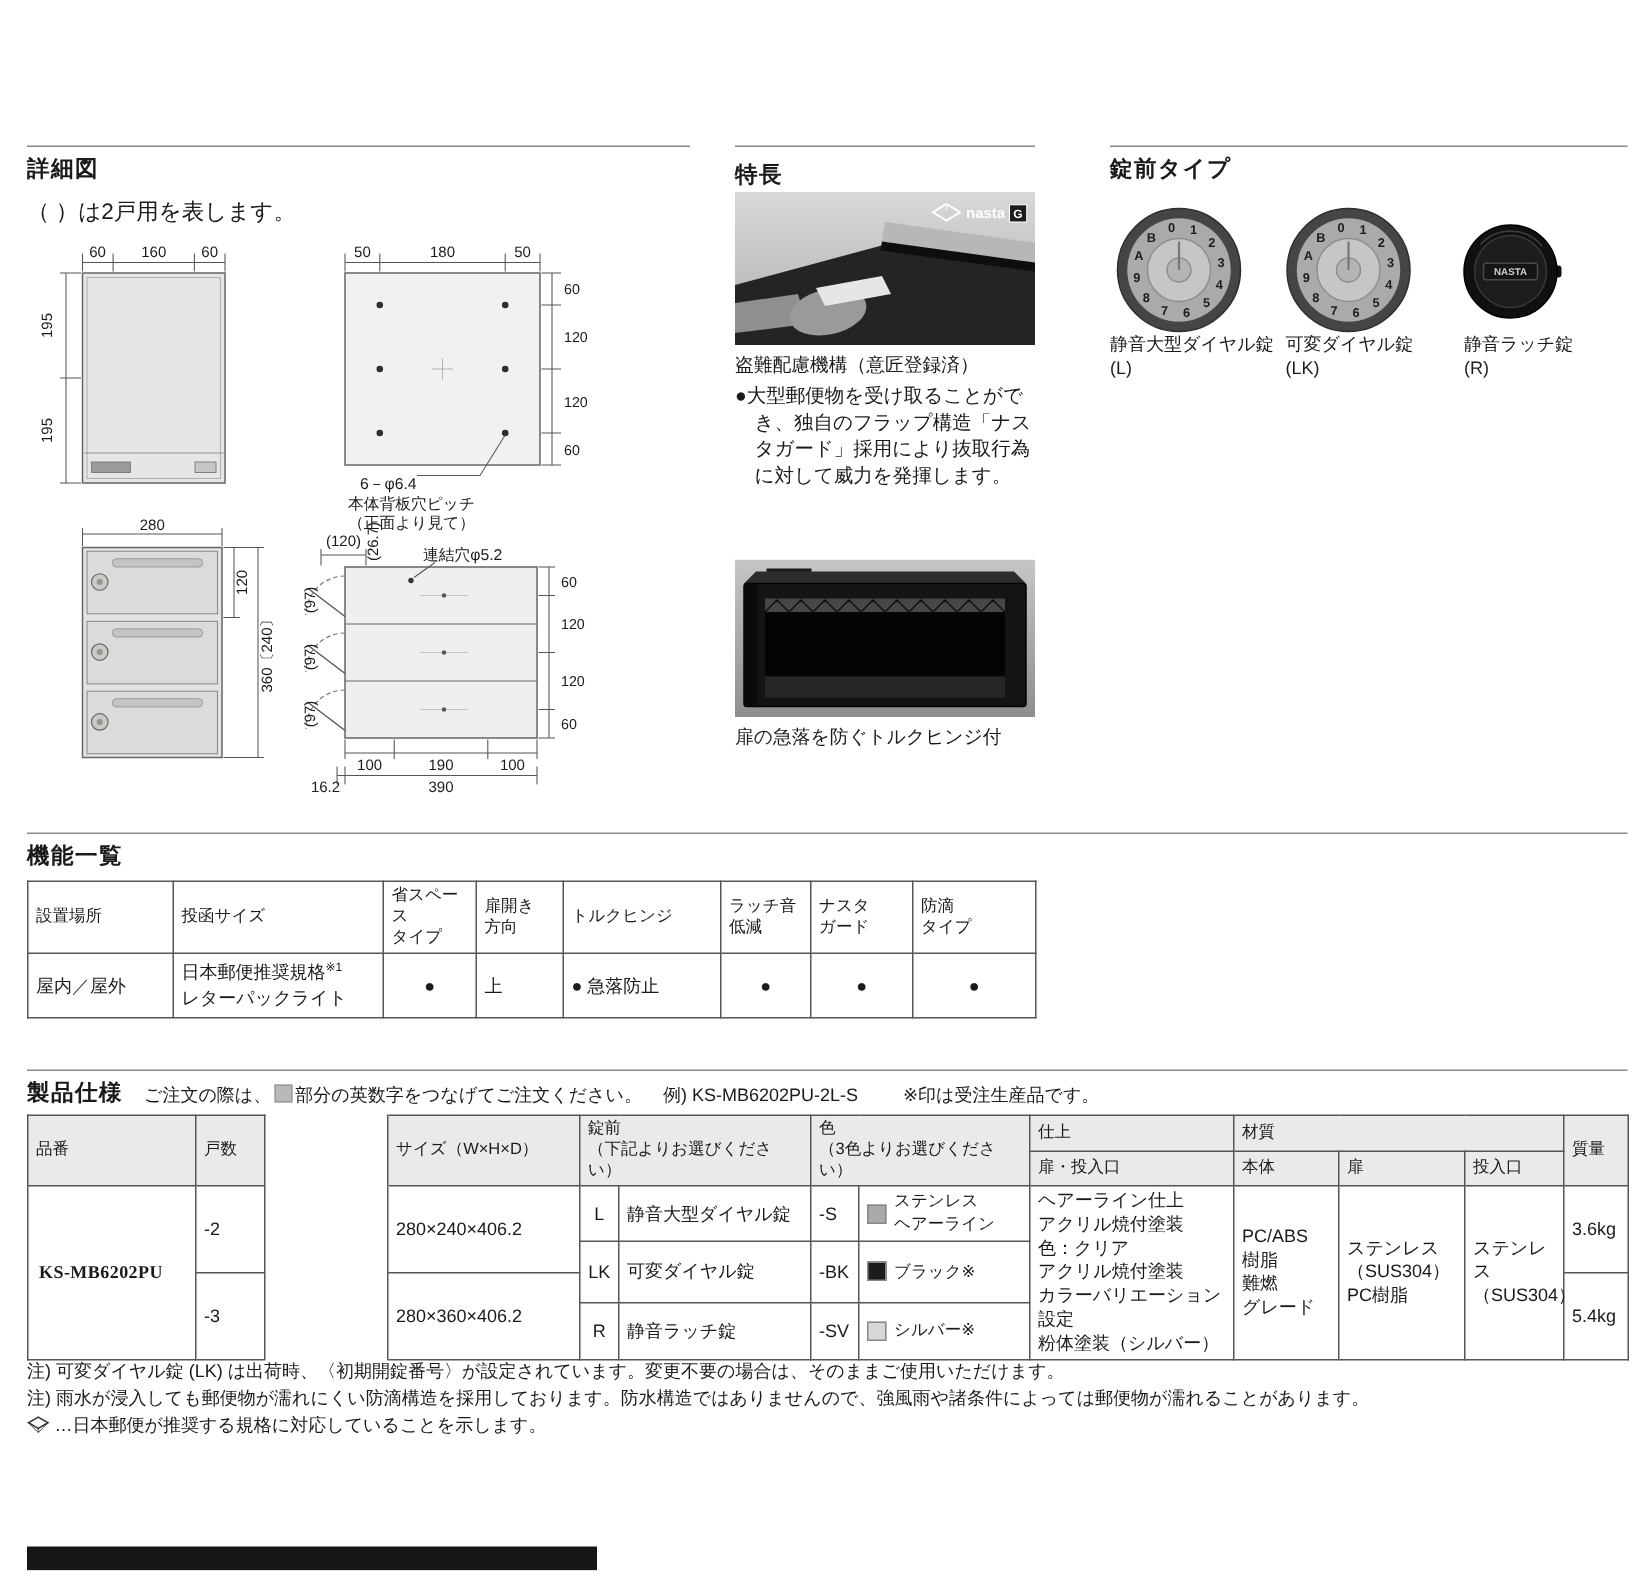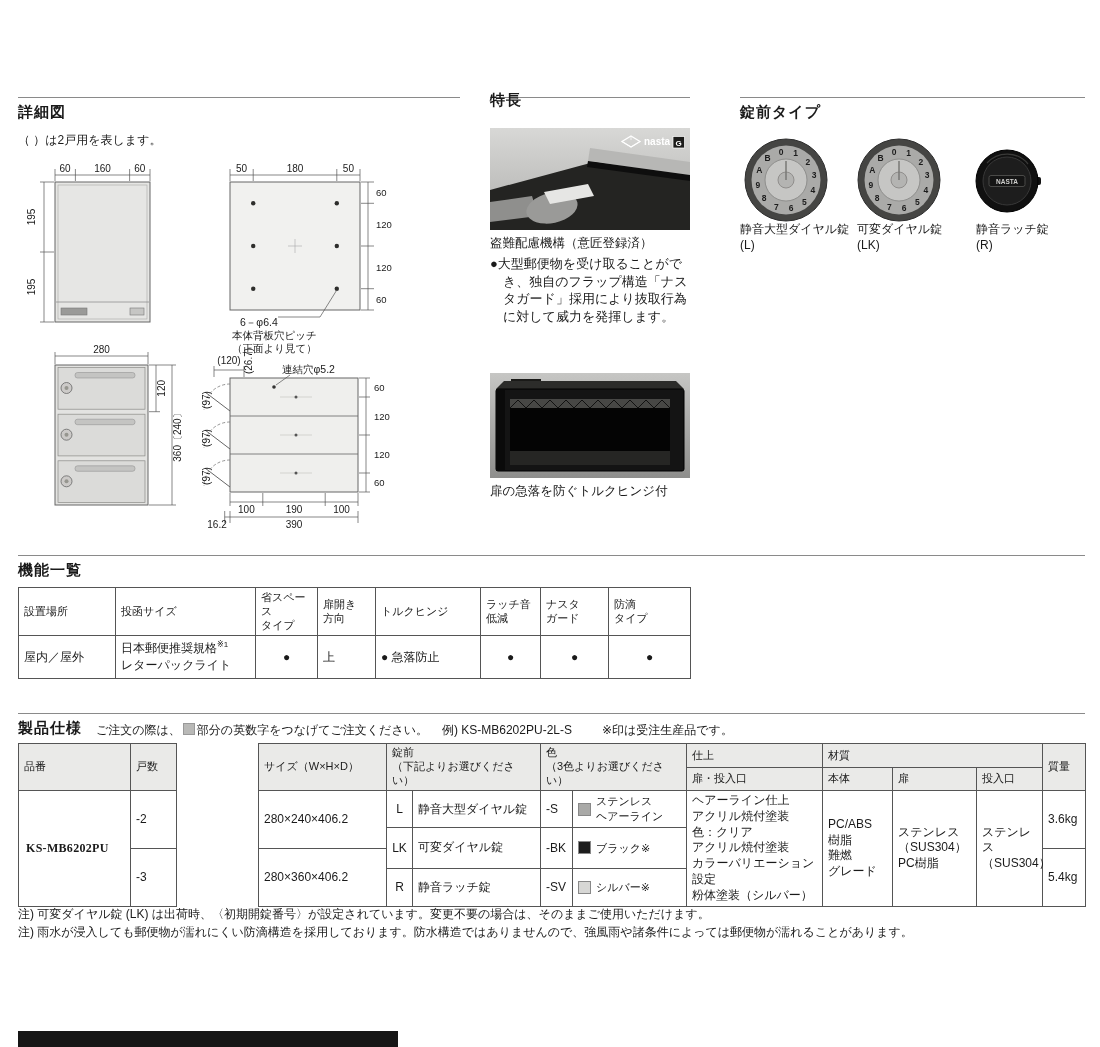--- a/index.html
+++ b/index.html
@@ -2,21 +2,21 @@
 <html><head>
 <meta charset="utf-8">
 <style>
   * { margin:0; padding:0; box-sizing:border-box; }
   html,body { background:#ffffff; }
   .page { position:relative; width:1100px; height:1047px; background:#fff;
           font-family:"Liberation Sans","DejaVu Sans",sans-serif; color:#1a1a1a; overflow:hidden; }
   .abs { position:absolute; }
   .rule { position:absolute; height:1px; background:#8a8a8a; }
   .sec-title { position:absolute; font-size:15px; font-weight:bold; letter-spacing:1px; }
-  .small-note { position:absolute; font-size:12px;text-align:center; }
+  .small-note { position:absolute; font-size:15px;text-align:center; }
   .caption { position:absolute; font-size:12.5px; }
   .bullet { position:absolute; font-size:13px; line-height:17.5px; width:208px;
             padding-left:13px; text-indent:-13px; }
   .lock-label { position:absolute; font-size:12px; line-height:16px; }
   .lock-label span { display:block; }
   .note { position:absolute; font-size:12px; }
   text { font-family:"Liberation Sans","DejaVu Sans",sans-serif; }
   .dt  { font-size:10px;  fill:#1a1a1a; text-anchor:middle; }
   .dts { font-size:9.5px; fill:#1a1a1a; }
   .dc  { font-size:10.5px; fill:#1a1a1a; }
@@ -153,21 +153,21 @@
       <path class="dl" d="M341 253 H352 M341 272 H352 M341 310 H352 M341 348 H352 M341 367 H352"></path>
       <line class="dl" x1="348" y1="253" x2="348" y2="367"></line>
       <text class="dts" x="356" y="266">60</text>
       <text class="dts" x="356" y="294.5">120</text>
       <text class="dts" x="356" y="332.5">120</text>
       <text class="dts" x="356" y="361">60</text>
     </g>
   </svg>
 
   <div class="rule" style="left:490px;top:97px;width:200px"></div>
-  <h2 class="sec-title" style="left:490px;top:91px">特長</h2>
+  <h2 class="sec-title" style="left:490px;top:107px">特長</h2>
 
   <svg class="abs" style="left:490px;top:128px" width="200" height="102" viewBox="0 0 200 102">
     <defs>
       <linearGradient id="pg1" x1="0" y1="0" x2="0" y2="1">
         <stop offset="0" stop-color="#d8d8d6"></stop>
           <stop offset="1" stop-color="#aeaeac"></stop>
       </linearGradient>
     </defs>
     <rect width="200" height="102" fill="url(#pg1)"></rect>
     <polygon points="0,62 104,34 200,50 200,102 0,102" fill="#242422"></polygon>
@@ -428,15 +428,22 @@
                 <span class="pre f11">シルバー※</span>
               </div>
         </td>
       </tr>
     </tbody>
       </table>
   </div>
 
   <div class="note" style="left:18px;top:906px">注) 可変ダイヤル錠 (LK) は出荷時、〈初期開錠番号〉が設定されています。変更不要の場合は、そのままご使用いただけます。</div>
   <div class="note" style="left:18px;top:924px">注) 雨水が浸入しても郵便物が濡れにくい防滴構造を採用しております。防水構造ではありませんので、強風雨や諸条件によっては郵便物が濡れることがあります。</div>
+  <div class="note" style="left:18px;top:942px">
+    <svg width="15" height="12" viewBox="0 0 15 12" style="vertical-align:-2px">
+      <path d="M7.5 0.8 L14 4.5 L7.5 8.2 L1 4.5 Z" fill="none" stroke="#333" stroke-width="1"></path>
+      <path d="M7.5 8.2 L7.5 11 M1 4.5 L7.5 11 M14 4.5 L7.5 11" stroke="#333" stroke-width="0.6" fill="none"></path>
+    </svg>
+    <span>…日本郵便が推奨する規格に対応していることを示します。</span>
+  </div>
 
   <div class="abs" style="left:18px;top:1031px;width:380px;height:16px;background:#161616"></div>
 </div>
 
 </body></html>

